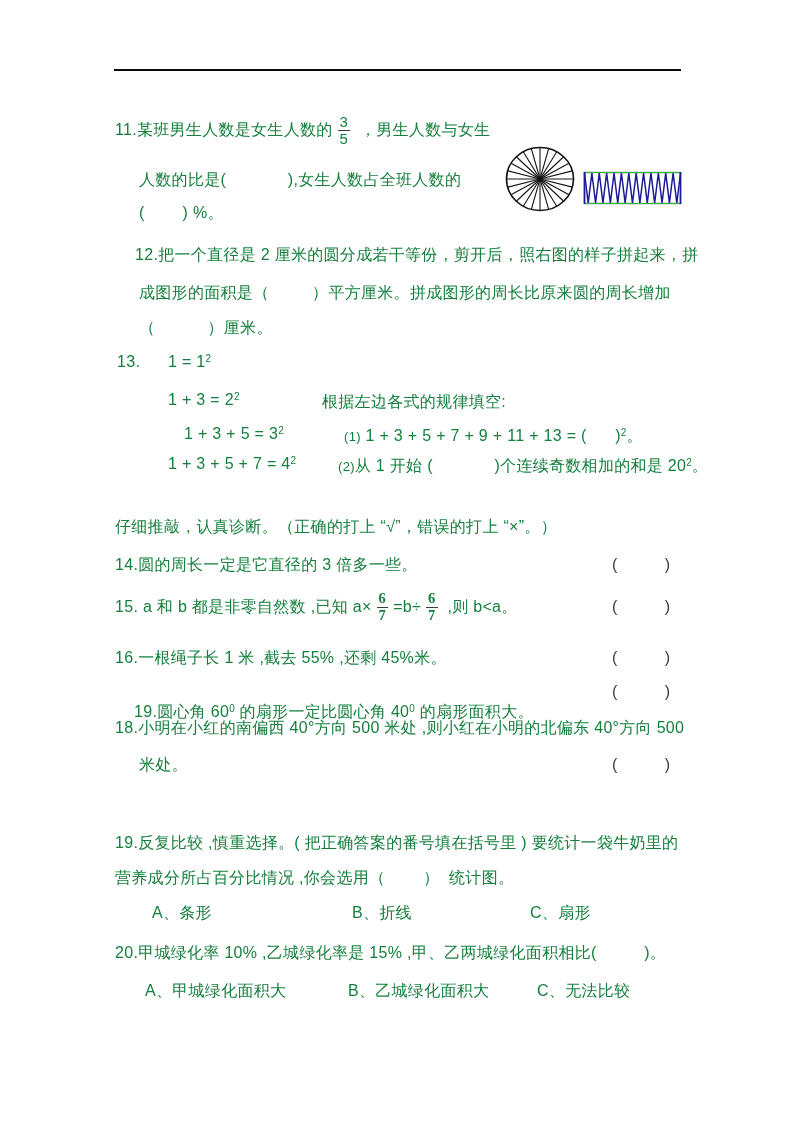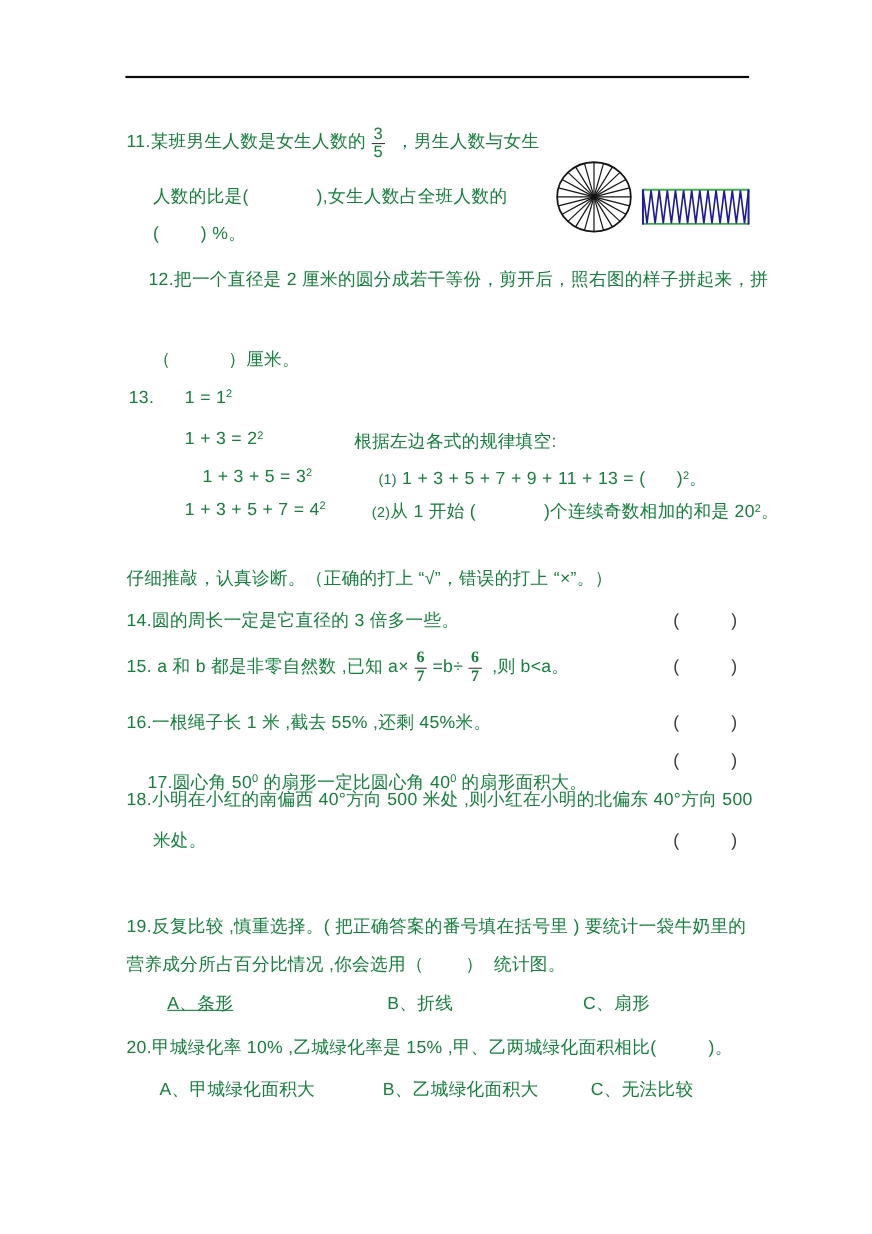--- a/index.html
+++ b/index.html
@@ -81,20 +81,21 @@
 
   <svg class="figure" style="left:583px; top:171px;" width="99" height="34" viewBox="0 0 99 34">
     <line x1="1" y1="1.5" x2="98" y2="1.5" stroke-width="1.6" stroke="#3fae49"></line>
     <line x1="1" y1="32.5" x2="98" y2="32.5" stroke-width="1.6" stroke="#3fae49"></line>
     <line x1="1.5" y1="1" x2="1.5" y2="33" stroke-width="1.8" stroke="#1b1b9b"></line>
     <line x1="97.5" y1="1" x2="97.5" y2="33" stroke-width="1.8" stroke="#1b1b9b"></line>
     <polyline fill="none" stroke-width="1.5" points="1.50,2 5.19,32 8.88,2 12.58,32 16.27,2 19.96,32 23.65,2 27.35,32 31.04,2 34.73,32 38.42,2 42.12,32 45.81,2 49.50,32 53.19,2 56.88,32 60.58,2 64.27,32 67.96,2 71.65,32 75.35,2 79.04,32 82.73,2 86.42,32 90.12,2 93.81,32 97.50,2" stroke="#1b1b9b"></polyline>
   </svg>
 
   <div class="line" style="left:115px; top:245px;margin-left:20px;">12.把一个直径是 2 厘米的圆分成若干等份，剪开后，照右图的样子拼起来，拼</div>
+  <div class="line" style="left:139px; top:283px;">成图形的面积是（         ）平方厘米。拼成图形的周长比原来圆的周长增加</div>
   <div class="line" style="left:139px; top:318px;">（           ）厘米。</div>
 
   <div class="line" style="left:117px; top:352px;">13.</div>
   <div class="line" style="left:168px; top:352px;"><span>1 = 1</span><span class="sup">2</span></div>
   <div class="line" style="left:168px; top:390px;"><span>1 + 3 = 2</span><span class="sup">2</span></div>
   <div class="line" style="left:322px; top:392px;">根据左边各式的规律填空:</div>
   <div class="line" style="left:184px; top:424px;"><span>1 + 3 + 5 = 3</span><span class="sup">2</span></div>
   <div class="line" style="left:344px; top:426px;"><span class="paren-label">(1)</span><span> 1 + 3 + 5 + 7 + 9 + 11 + 13 = (      )</span><span class="sup">2</span><span>。</span></div>
   <div class="line" style="left:168px; top:454px;"><span>1 + 3 + 5 + 7 = 4</span><span class="sup">2</span></div>
   <div class="line" style="left:338px; top:456px;"><span class="paren-label">(2)</span><span>从 1 开始 (             )个连续奇数相加的和是 20</span><span class="sup">2</span><span>。</span></div>
@@ -127,37 +128,37 @@
     <span>)</span>
   </div>
 
   <div class="line" style="left:115px; top:648px;">16.一根绳子长 1 米 ,截去 55% ,还剩 45%米。</div>
   <div class="tf-bracket" style="top:648px;">
     <span>(</span>
     <span>)</span>
   </div>
 
   <div class="line" style="left:115px; top:682px;">
-    <span>17.圆心角 50</span><span class="sup">0</span><span> 的扇形一定比圆心角 40</span><span class="sup">0</span><span> 的扇形面积大。</span>
+    <span>19.圆心角 60</span><span class="sup">0</span><span> 的扇形一定比圆心角 40</span><span class="sup">0</span><span> 的扇形面积大。</span>
   </div>
   <div class="tf-bracket" style="top:682px;">
     <span>(</span>
     <span>)</span>
   </div>
 
   <div class="line" style="left:115px; top:718px;">18.小明在小红的南偏西 40°方向 500 米处 ,则小红在小明的北偏东 40°方向 500</div>
   <div class="line" style="left:139px; top:755px;">米处。</div>
   <div class="tf-bracket" style="top:755px;">
     <span>(</span>
     <span>)</span>
   </div>
 
   <div class="line" style="left:115px; top:833px;">19.反复比较 ,慎重选择。( 把正确答案的番号填在括号里 ) 要统计一袋牛奶里的</div>
   <div class="line" style="left:115px; top:868px;">营养成分所占百分比情况 ,你会选用（        ）  统计图。</div>
-  <div class="line" style="left:152px; top:903px;text-decoration:underline;">A、条形</div>
+  <div class="line" style="left:152px; top:903px;">A、条形</div>
   <div class="line" style="left:352px; top:903px;">B、折线</div>
   <div class="line" style="left:530px; top:903px;">C、扇形</div>
 
   <div class="line" style="left:115px; top:943px;">20.甲城绿化率 10% ,乙城绿化率是 15% ,甲、乙两城绿化面积相比(          )。</div>
   <div class="line" style="left:145px; top:981px;">A、甲城绿化面积大</div>
   <div class="line" style="left:348px; top:981px;text-align:right;">B、乙城绿化面积大</div>
   <div class="line" style="left:537px; top:981px;">C、无法比较</div>
 
 </div>
 

